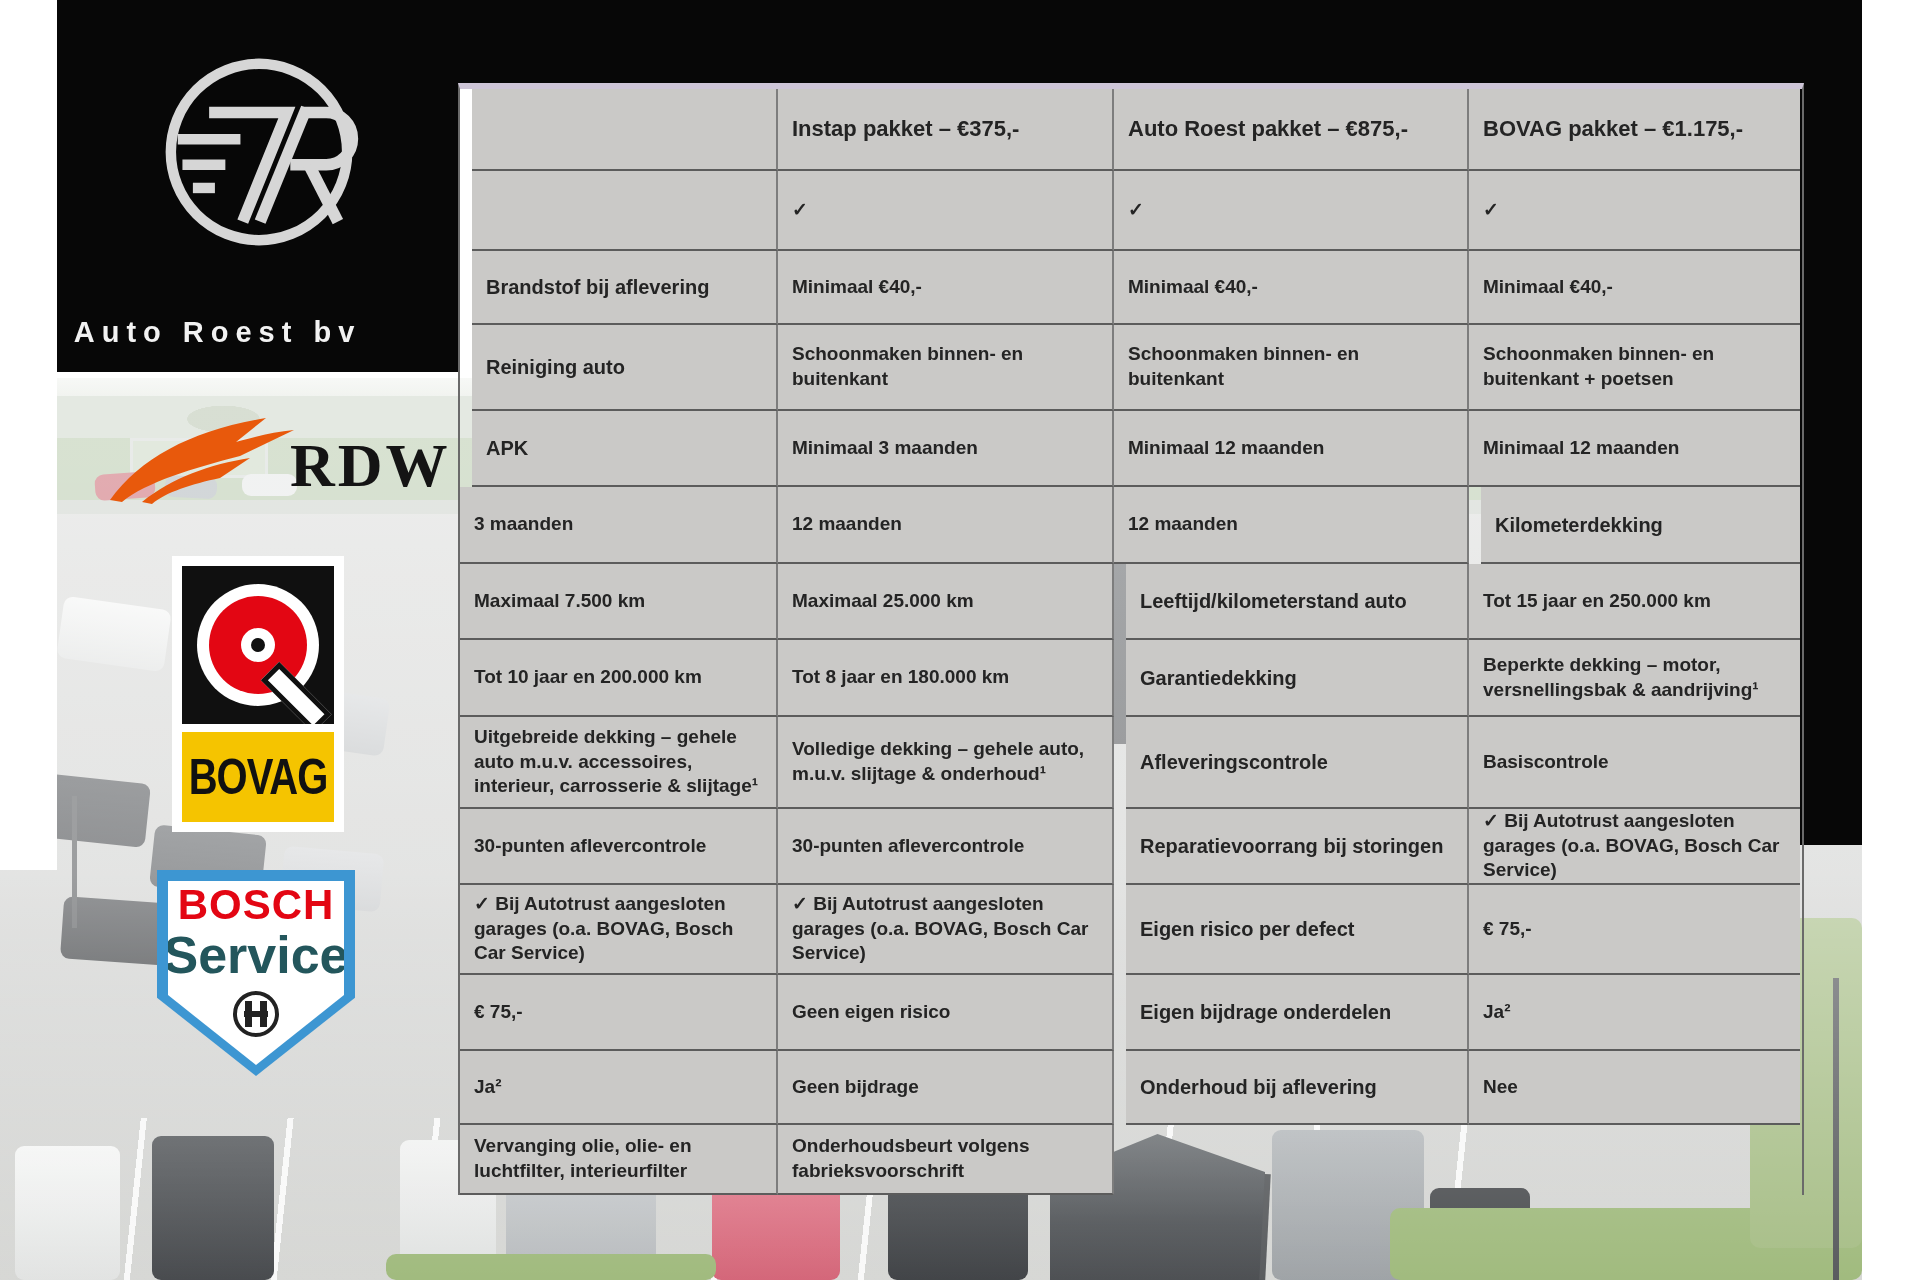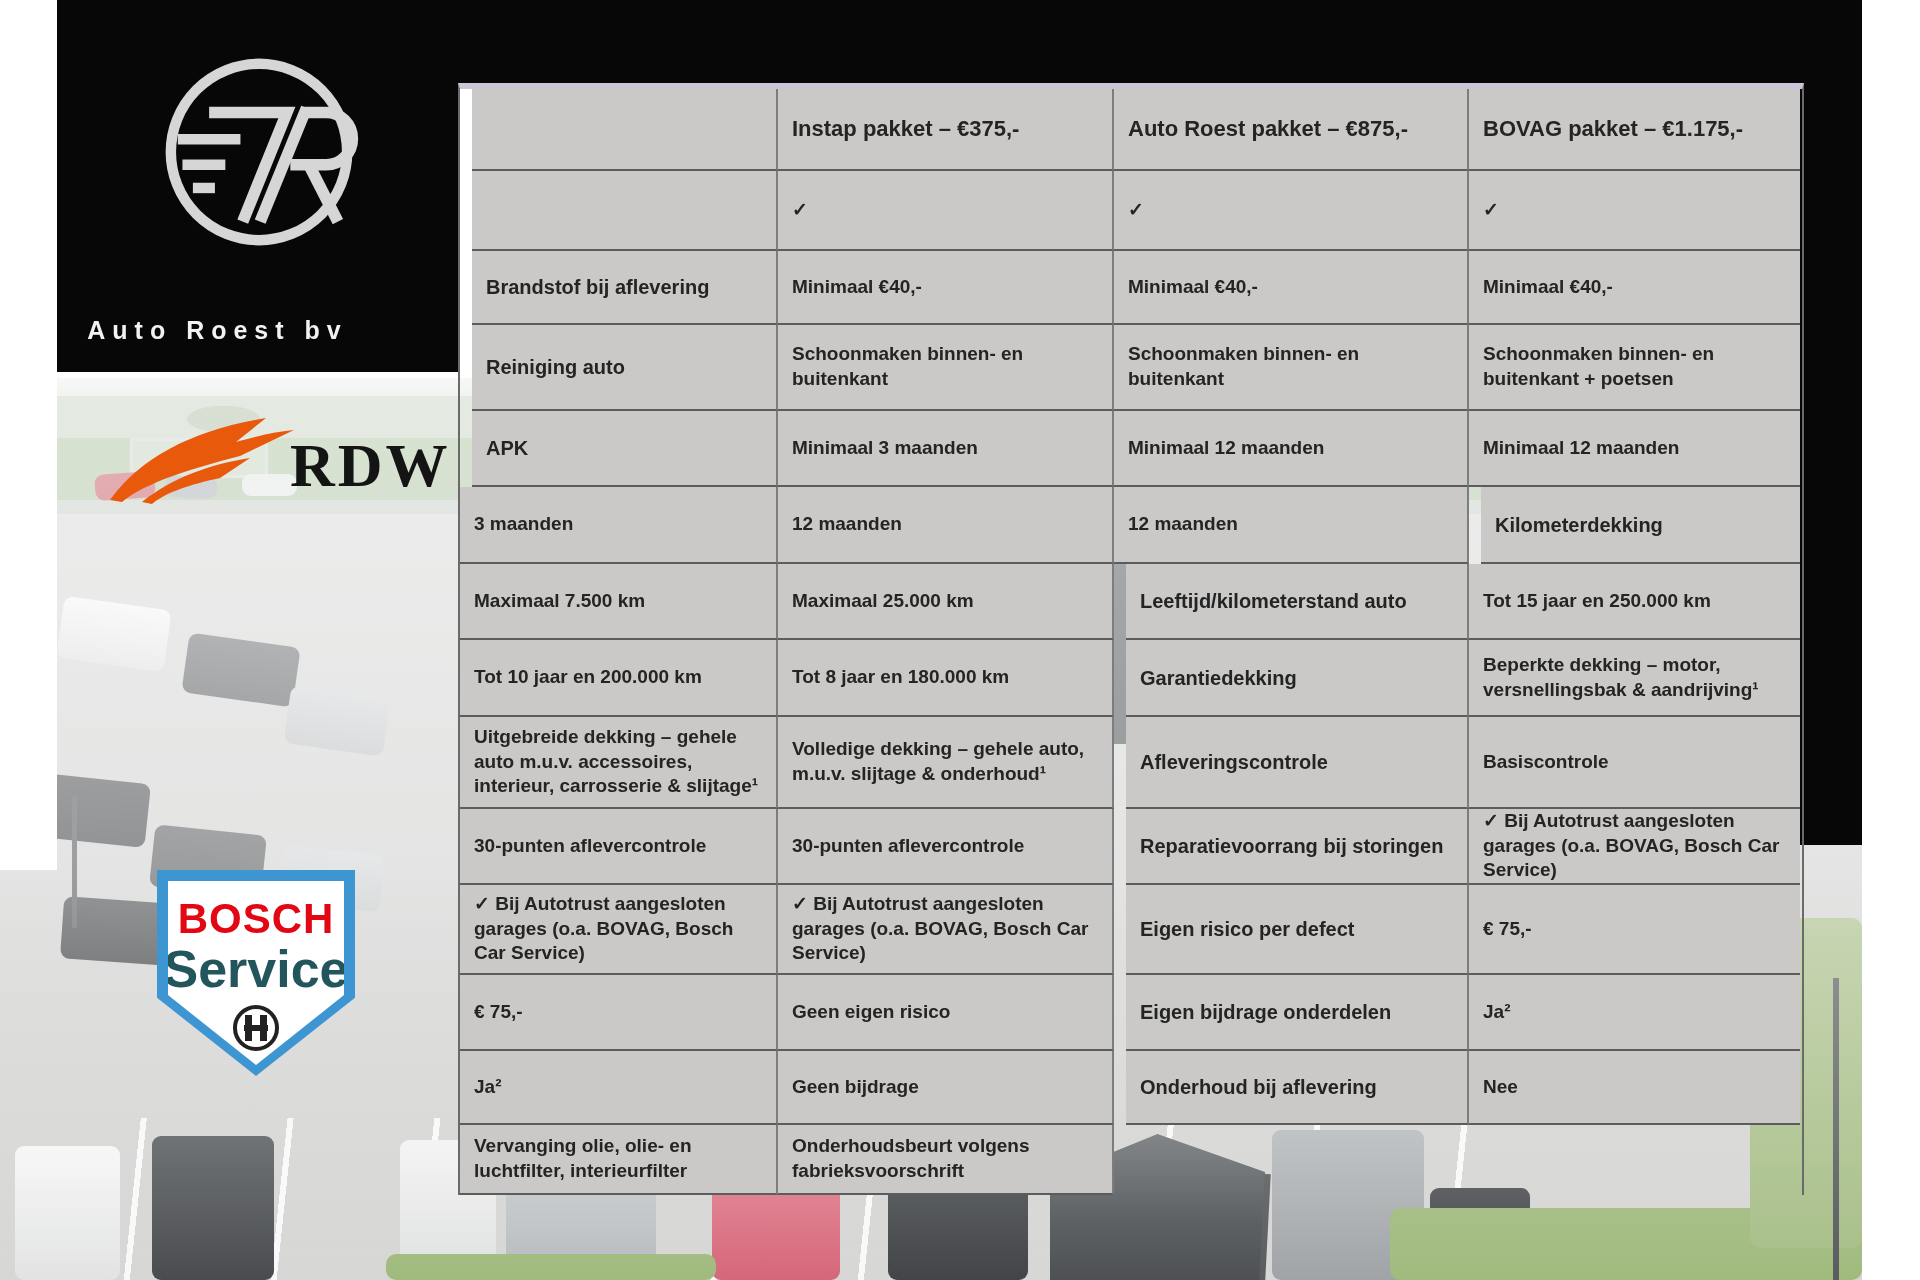--- a/index.html
+++ b/index.html
@@ -38,21 +38,21 @@
 
   
   .logo-box{position:absolute;left:57px;top:0;width:403px;height:372px;background:#070707;}
   .band-top{position:absolute;left:460px;top:0;width:1402px;height:88px;background:#070707;}
   .band-right{position:absolute;left:1800px;top:0;width:62px;height:845px;background:#070707;}
   .strip-right{position:absolute;left:1862px;top:0;width:58px;height:1280px;background:#ffffff;}
   .strip-left{position:absolute;left:0;top:0;width:57px;height:870px;background:#ffffff;}
 
   .ar-logo{position:absolute;left:143px;top:36px;}
   .ar-name{position:absolute;left:57px;top:316px;width:321px;text-align:center;
-           color:#f2f2f2;font-size:25px;font-weight:bold;letter-spacing:7px;}
+           color:#f2f2f2;font-size:29px;font-weight:bold;letter-spacing:7px;}
 
   
   .rdw{position:absolute;left:108px;top:412px;width:310px;height:100px;}
   .rdw-text{position:absolute;left:182px;top:18px;font-family:"Liberation Serif",serif;
             font-size:62px;font-weight:bold;color:#141414;letter-spacing:3px;}
 
   
   .bovag{position:absolute;left:172px;top:556px;width:172px;height:276px;background:#ffffff;
          padding:10px;box-sizing:border-box;display:flex;flex-direction:column;}
   .bovag-emblem{position:relative;height:158px;background:#101010;display:flex;
@@ -69,21 +69,21 @@
   .bovag-band{flex:1;margin-top:8px;background:#f5c400;display:flex;align-items:center;
          justify-content:center;}
   .bovag-word{color:#111;font-size:40px;font-weight:bold;transform:scaleY(1.25);letter-spacing:-1px;}
 
   
   .bosch{position:absolute;left:157px;top:870px;width:198px;height:206px;
          clip-path:polygon(0 0,100% 0,100% 62%,50% 100%,0 62%);background:#3d96d2;}
   .bosch-inner{position:absolute;left:11px;top:11px;right:11px;bottom:11px;
          clip-path:polygon(0 0,100% 0,100% 62%,50% 100%,0 62%);background:#ffffff;
          display:flex;flex-direction:column;align-items:center;}
-  .bosch-word{margin-top:14px;color:#e30613;font-size:42px;font-weight:bold;letter-spacing:1px;}
+  .bosch-word{color:#e30613;font-size:42px;font-weight:bold;letter-spacing:1px;}
   .bosch-service{color:#23565c;font-size:52px;font-weight:bold;margin-top:-4px;}
 
   
   .ptable{position:absolute;left:458px;top:83px;width:1342px;
           border-top:6px solid #cdc5d7;
           display:grid;
           grid-template-columns:318px 336px 355px 331px;
           grid-template-rows:82px 80px 74px 86px 76px 77px 76px 77px 92px 76px 90px 76px 74px 70px;
           border-left:2px solid #6a6a6a;border-right:2px solid #6a6a6a;}
   .c{background:#cac9c7;border-right:2px solid #7d7d7d;border-bottom:2px solid #5c5c5c;
@@ -162,20 +162,35 @@
   <div class="ar-name">Auto Roest bv</div>
 
   <div class="rdw">
     <svg width="190" height="100" viewBox="0 0 190 100">
       <path d="M2 88 C34 44 86 18 158 6 L128 30 C150 24 166 20 186 18 L132 44 C86 56 38 70 14 90 Z" fill="#e8590c"></path>
       <path d="M34 90 C64 66 102 52 142 46 L112 66 C84 72 58 80 44 92 Z" fill="#e8590c"></path>
     </svg>
     <span class="rdw-text">RDW</span>
   </div>
 
+  <div class="bovag">
+    <div class="bovag-emblem">
+      <div class="bovag-ring">
+        <div class="bovag-red">
+          <div class="bovag-hub">
+            <div class="bovag-hole"></div>
+          </div>
+        </div>
+      </div>
+      <div class="bovag-handle"></div>
+    </div>
+    <div class="bovag-band">
+      <span class="bovag-word">BOVAG</span>
+    </div>
+  </div>
 
   <div class="bosch">
     <div class="bosch-inner">
       <div class="bosch-word">BOSCH</div>
       <div class="bosch-service">Service</div>
       <svg width="54" height="54" viewBox="0 0 54 54" style="margin-top:2px;">
         <circle cx="27" cy="27" r="21" fill="none" stroke="#222" stroke-width="4"></circle>
         <rect x="15" y="24" width="24" height="6" fill="#222"></rect>
         <rect x="16" y="14" width="7" height="26" fill="#222"></rect>
         <rect x="31" y="14" width="7" height="26" fill="#222"></rect>

